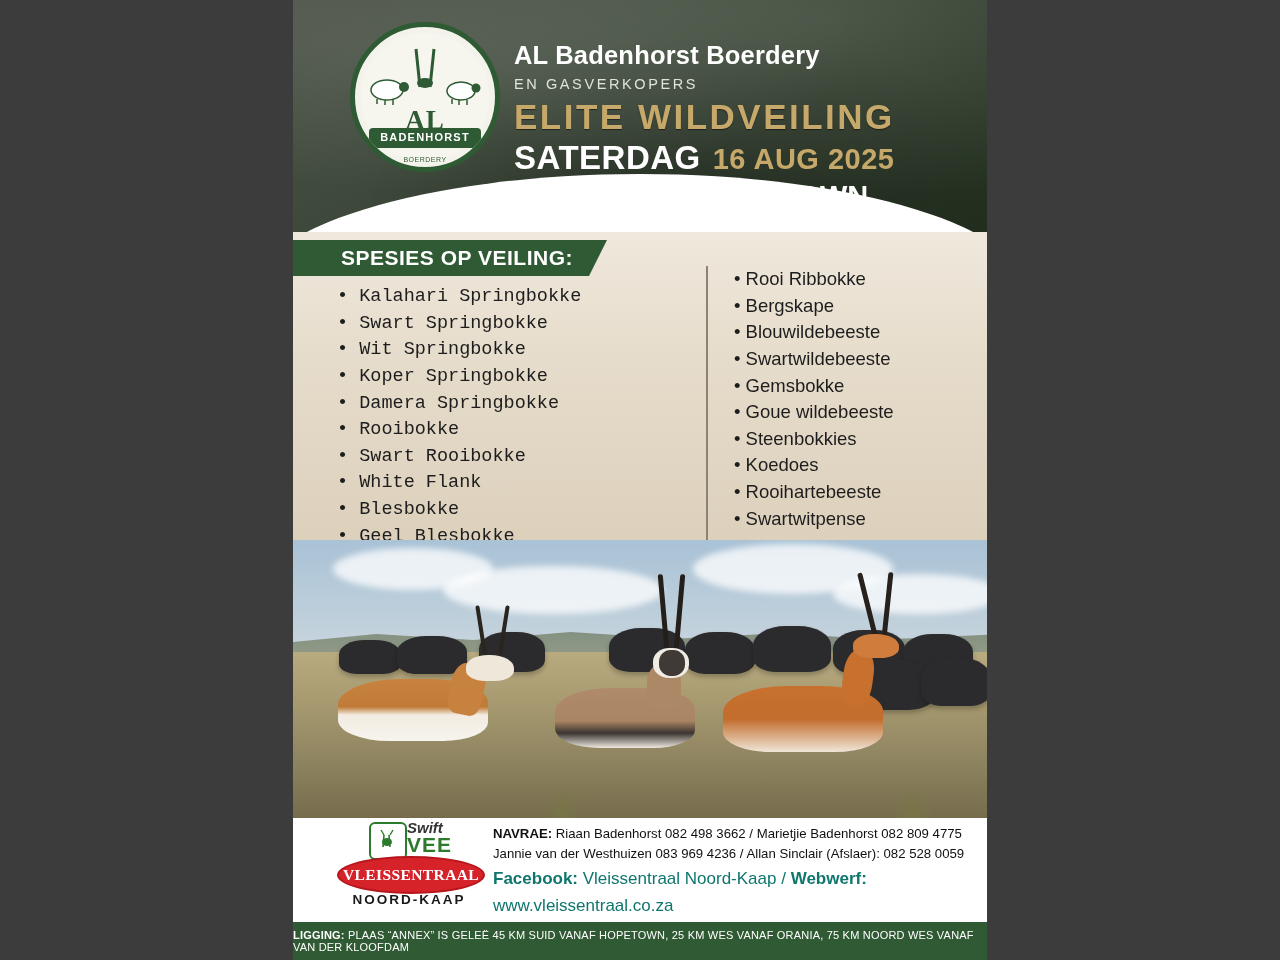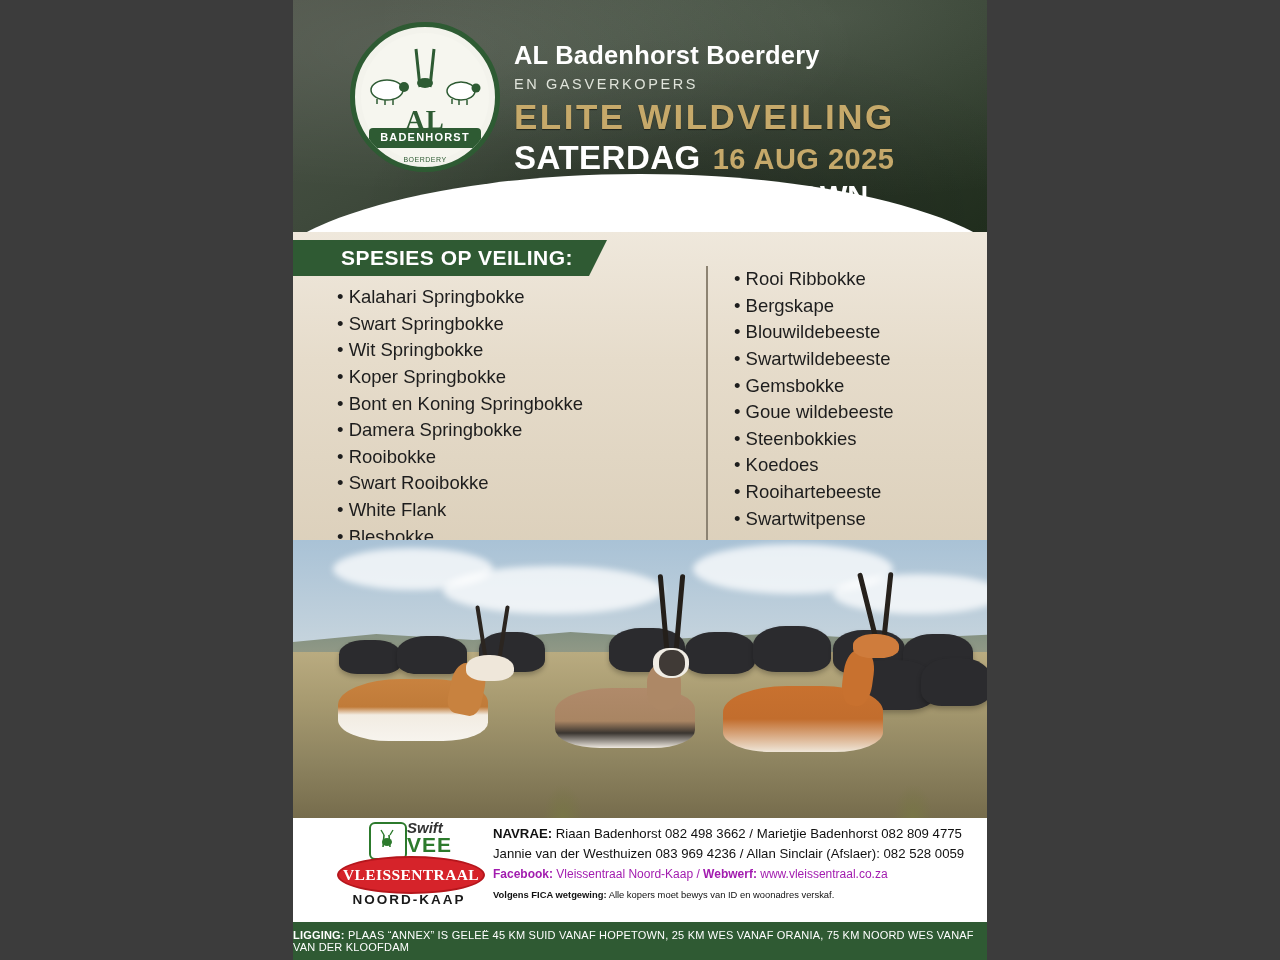--- a/index.html
+++ b/index.html
@@ -246,21 +246,21 @@
     top: 52px;
     right: 20px;
     display: flex;
     gap: 26px;
   }
   .species-col {
     list-style: none;
     margin: 0;
     padding: 0;
   }
-  .species-col.left { width: 356px; }
+  .species-col.left { width: 356px; font-family: Liberation Mono, monospace; }
   .species-col.right {
     width: 270px;
     border-left: 2px solid #8d8372;
     padding-left: 26px;
     margin-top: -18px;
   }
   .species-col li {
     font-size: 18.5px;
     color: #1d1d1d;
     line-height: 1.44;
@@ -519,22 +519,22 @@
     right: 16px;
   }
   .contact .line1,
   .contact .line2 {
     font-size: 13.2px;
     color: #111;
     line-height: 1.55;
   }
   .contact .line1 b, .contact .line3 b { font-weight: bold; }
   .contact .line3 {
-    font-size: 12px;
-    color: #a21caf;
+    font-size: 17px;
+    color: #0f766e;
     line-height: 1.6;
   }
   .contact .fine {
     margin-top: 4px;
     font-size: 9.4px;
     color: #111;
     line-height: 1.5;
   }
   .contact .fine b { font-weight: bold; }
 
@@ -609,21 +609,20 @@
     </div>
 
     <div class="species-wrap">
       <div class="species-banner">SPESIES OP VEILING:</div>
       <div class="species-cols">
         <ul class="species-col left">
           <li>Kalahari Springbokke</li>
           <li>Swart Springbokke</li>
           <li>Wit Springbokke</li>
           <li>Koper Springbokke</li>
-          <li>Bont en Koning Springbokke</li>
           <li>Damera Springbokke</li>
           <li>Rooibokke</li>
           <li>Swart Rooibokke</li>
           <li>White Flank</li>
           <li>Blesbokke</li>
           <li>Geel Blesbokke</li>
         </ul>
         <ul class="species-col right">
           <li>Rooi Ribbokke</li>
           <li>Bergskape</li>

